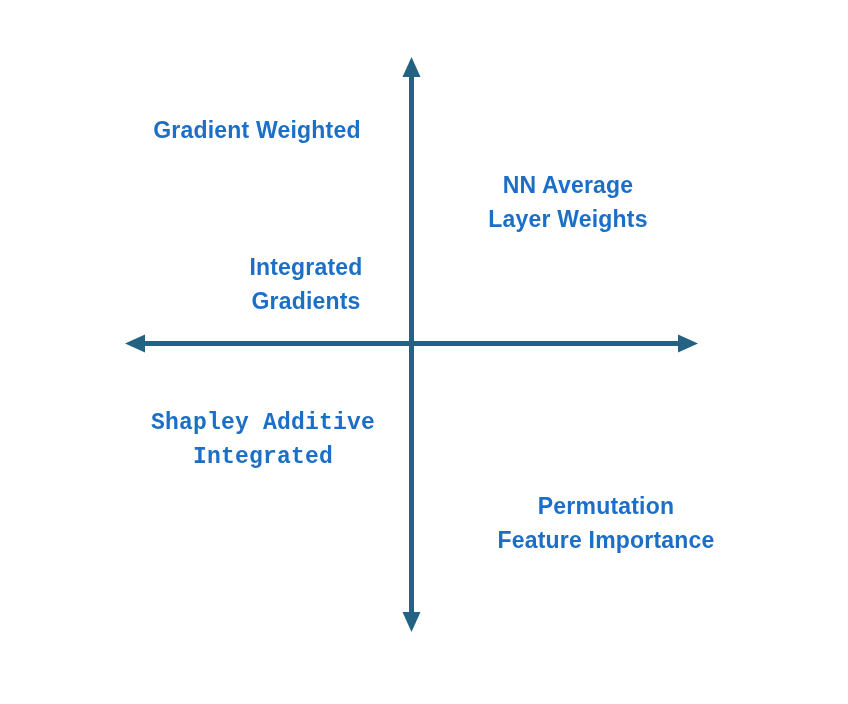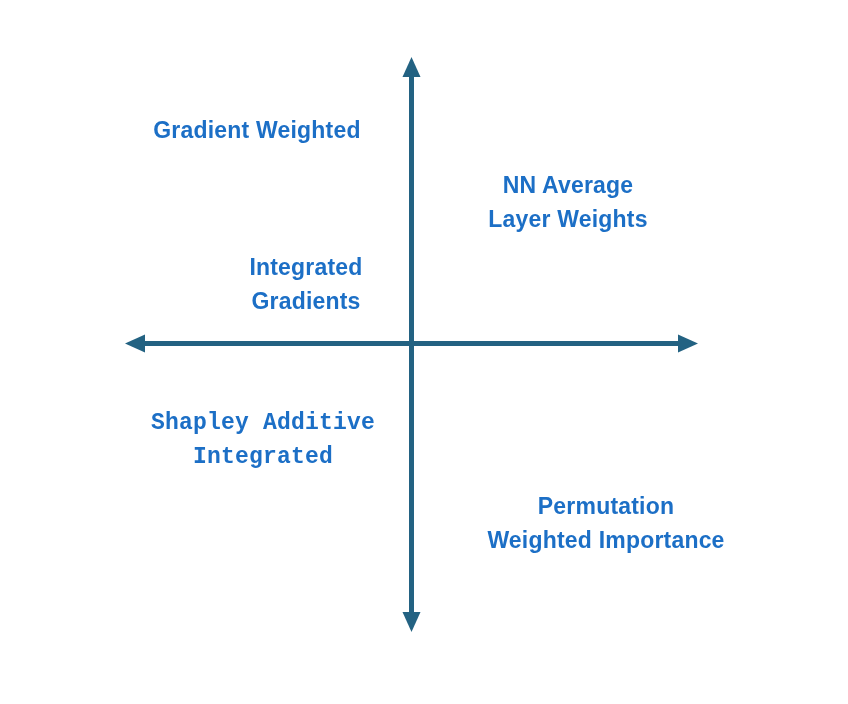--- a/index.html
+++ b/index.html
@@ -73,16 +73,16 @@
     <div>Layer Weights</div>
   </div>
 
   <div class="quad-label" style="left:93px; top:406px;font-family:Liberation Mono, monospace;">
     <div>Shapley Additive</div>
     <div>Integrated</div>
   </div>
 
   <div class="quad-label" style="left:436px; top:489px;">
     <div>Permutation</div>
-    <div>Weighted Importance</div>
+    <div>Feature Importance</div>
   </div>
 
 </div>
 
 </body></html>

